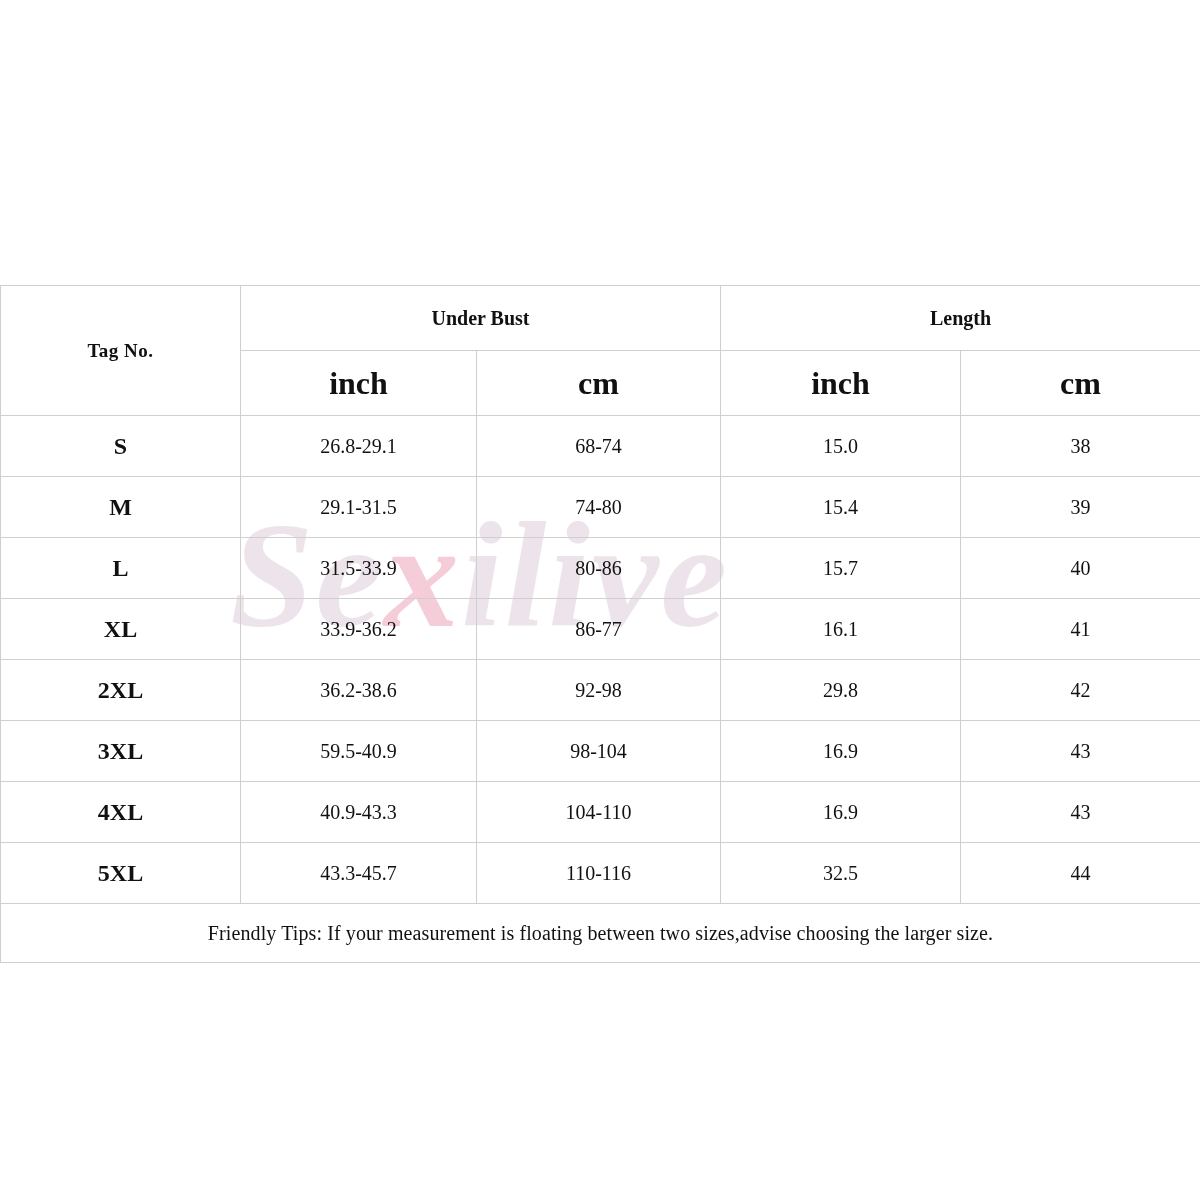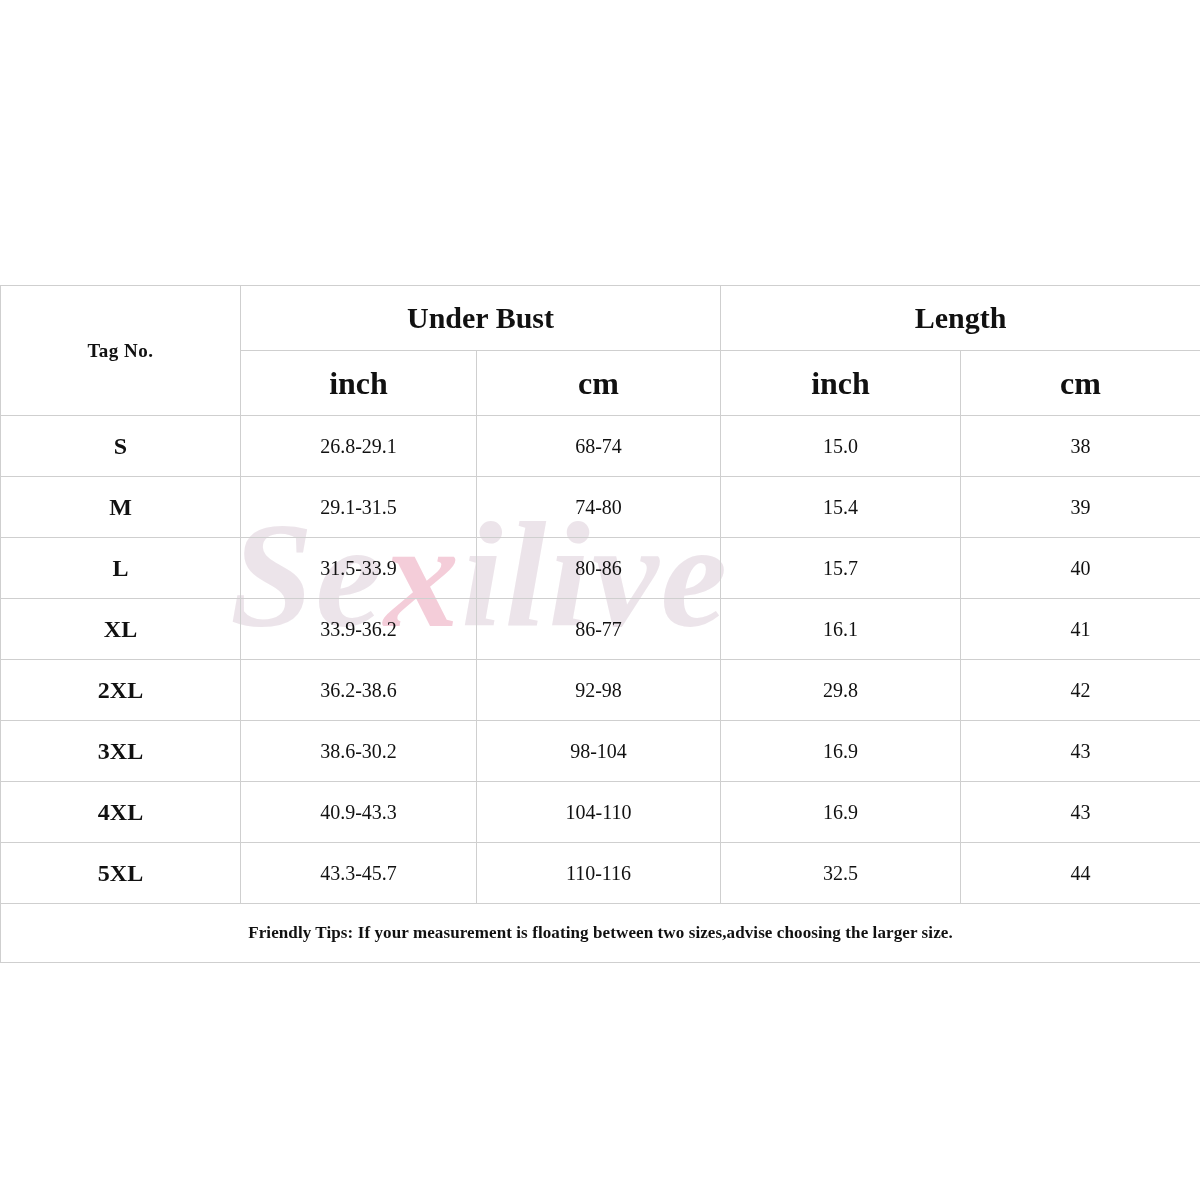--- a/index.html
+++ b/index.html
@@ -39,42 +39,42 @@
     background: transparent;
   }
   .tagno-cell {
     width: 240px;
     font-weight: bold;
     font-size: 19px;
     letter-spacing: 0.5px;
   }
   .grp-head {
     font-weight: bold;
-    font-size: 30px;
+    font-size: 20px;
     height: 62px;
   }
   .unit-head {
     font-weight: bold;
     font-size: 32px;
     height: 62px;
   }
   .size-cell {
     font-weight: bold;
     font-size: 24px;
     height: 58px;
   }
   .val-cell {
     font-size: 20px;
     font-weight: normal;
     height: 58px;
   }
   .tips-row td {
     color: #d61f1f;
-    font-weight: bold;
-    font-size: 17px;
+    font-weight: normal;
+    font-size: 20px;
     height: 56px;
     letter-spacing: 0.1px;
   }
   
   .watermark {
     position: absolute;
     left: 230px;
     top: 500px;
     width: 740px;
     height: 200px;
@@ -157,21 +157,21 @@
         </tr>
         <tr>
           <td class="size-cell">2XL</td>
           <td class="val-cell">36.2-38.6</td>
           <td class="val-cell">92-98</td>
           <td class="val-cell">29.8</td>
           <td class="val-cell">42</td>
         </tr>
         <tr>
           <td class="size-cell">3XL</td>
-          <td class="val-cell">38.6-30.2</td>
+          <td class="val-cell">59.5-40.9</td>
           <td class="val-cell">98-104</td>
           <td class="val-cell">16.9</td>
           <td class="val-cell">43</td>
         </tr>
         <tr>
           <td class="size-cell">4XL</td>
           <td class="val-cell">40.9-43.3</td>
           <td class="val-cell">104-110</td>
           <td class="val-cell">16.9</td>
           <td class="val-cell">43</td>

